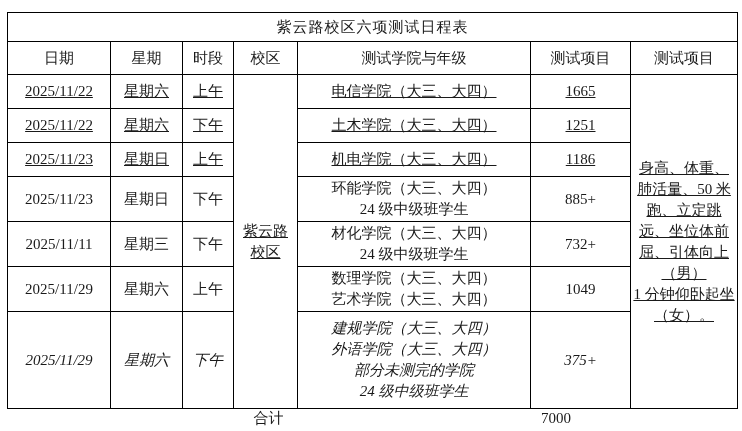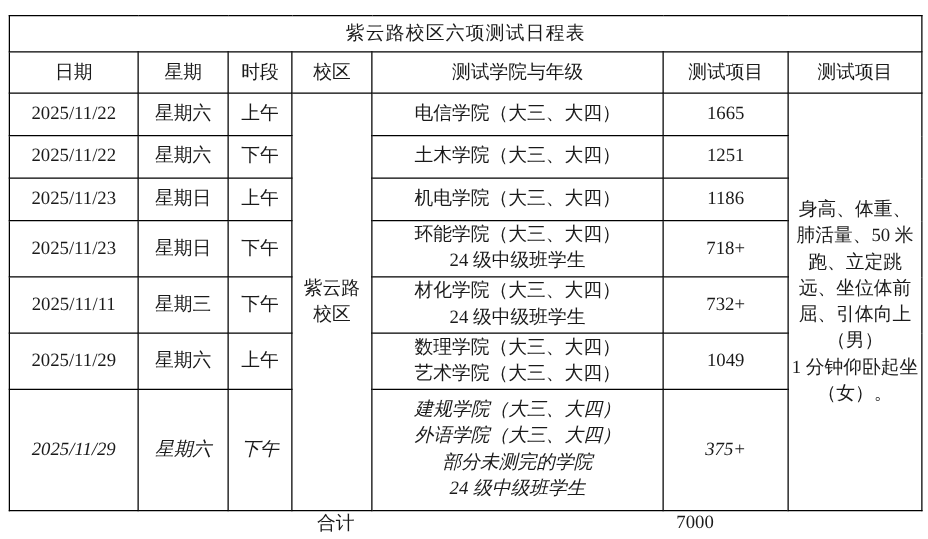--- a/index.html
+++ b/index.html
@@ -23,21 +23,21 @@
     border: 1px solid #000000;
     text-align: center;
     vertical-align: middle;
     font-size: 15px;
     line-height: 21px;
     padding: 1px 2px;
     overflow: hidden;
   }
   tr.title-row td { height: 29px; font-size: 15px; letter-spacing: 1px; }
   tr.header-row td { height: 33px; }
-  tr.r-single td { height: 34px; }
+  tr.r-single td { height: 34px; text-decoration: underline; }
   tr.r-double td { height: 43px; }
   tr.r-big td { height: 97px; font-style: italic; }
 
   td.campus-cell { line-height: 22px; }
   td.test-items-cell {
     line-height: 23px;
     padding: 2px 5px;
   }
   td.college-cell div { line-height: 21px; }
 
@@ -122,21 +122,21 @@
     </tr>
 
     <tr class="r-double">
       <td>2025/11/23</td>
       <td>星期日</td>
       <td>下午</td>
       <td class="college-cell">
         <div>环能学院（大三、大四）</div>
         <div>24 级中级班学生</div>
       </td>
-      <td>718+</td>
+      <td>885+</td>
     </tr>
 
     <tr class="r-double">
       <td>2025/11/11</td>
       <td>星期三</td>
       <td>下午</td>
       <td class="college-cell">
         <div>材化学院（大三、大四）</div>
         <div>24 级中级班学生</div>
       </td>

